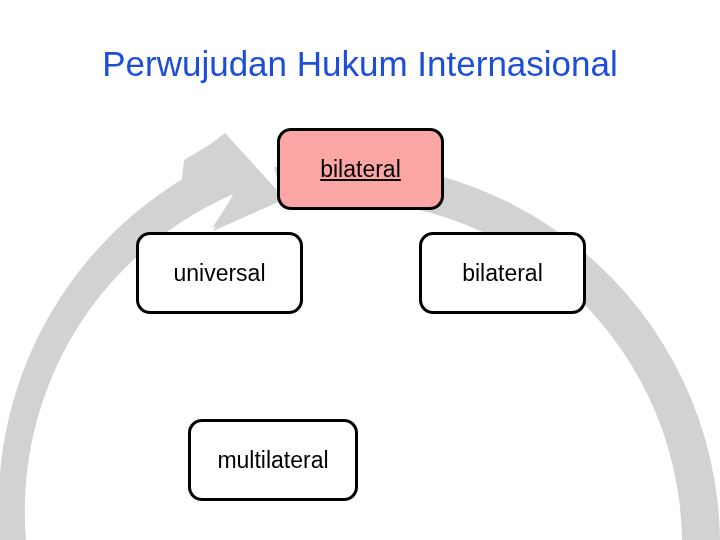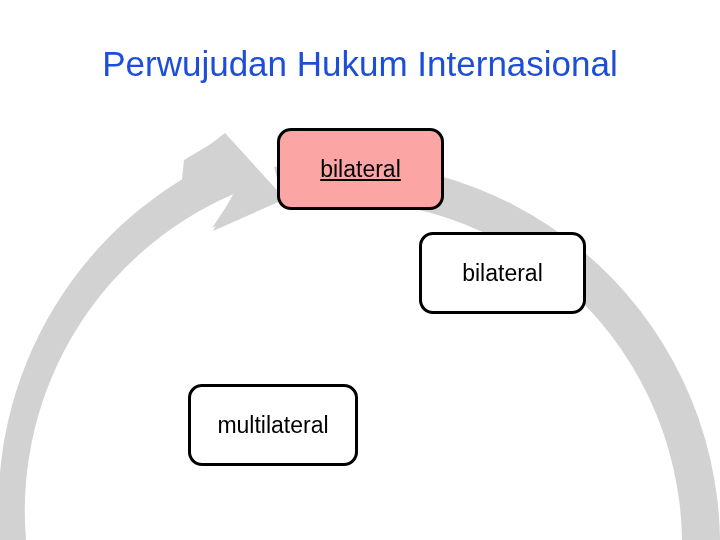--- a/index.html
+++ b/index.html
@@ -86,23 +86,26 @@
     <polygon points="226,135 282,196 212,228 240,186 180,198 184,160" fill="#d2d2d2" stroke="none"></polygon>
     <polygon points="225,133 285,199 213,231 236,189 186,203 189,161" fill="#d2d2d2" stroke="none"></polygon>
   </svg>
 
   <div id="slide-title">Perwujudan Hukum Internasional</div>
 
   <div class="node-box" id="box-bilateral" style="left: 277px; top: 128px; width: 167px; height: 82px; background: #fca5a5; border-color: rgb(0, 0, 0); border-width: 3px; border-radius: 14px; color: rgb(0, 0, 0); text-decoration: underline;">
     <span class="node-label">bilateral</span>
   </div>
 
+  <div class="node-box" id="box-universal" style="left: 136px; top: 232px; width: 167px; height: 82px; background: rgb(255, 255, 255); border-color: rgb(0, 0, 0); border-width: 3px; border-radius: 14px; color: rgb(0, 0, 0);">
+    <span class="node-label">universal</span>
+  </div>
 
   <div class="node-box" id="box-trilateral" style="left: 419px; top: 232px; width: 167px; height: 82px; background: rgb(255, 255, 255); border-color: rgb(0, 0, 0); border-width: 3px; border-radius: 14px; color: rgb(0, 0, 0);">
     <span class="node-label">bilateral</span>
   </div>
 
-  <div class="node-box" id="box-multilateral" style="left: 188px; top: 384px; width: 170px; height: 82px; background: rgb(255, 255, 255); border-color: rgb(0, 0, 0); border-width: 3px; border-radius: 14px; color: rgb(0, 0, 0);">
+  <div class="node-box" id="box-multilateral" style="left: 188px; top: 419px; width: 170px; height: 82px; background: rgb(255, 255, 255); border-color: rgb(0, 0, 0); border-width: 3px; border-radius: 14px; color: rgb(0, 0, 0);">
     <span class="node-label">multilateral</span>
   </div>
 
 
 </div>
 
 </body></html>

